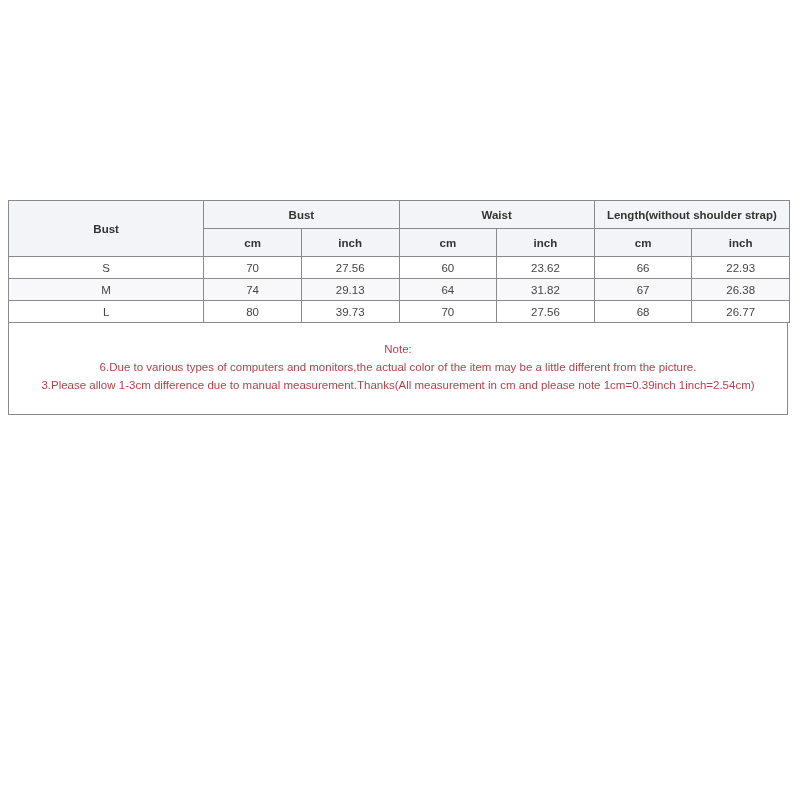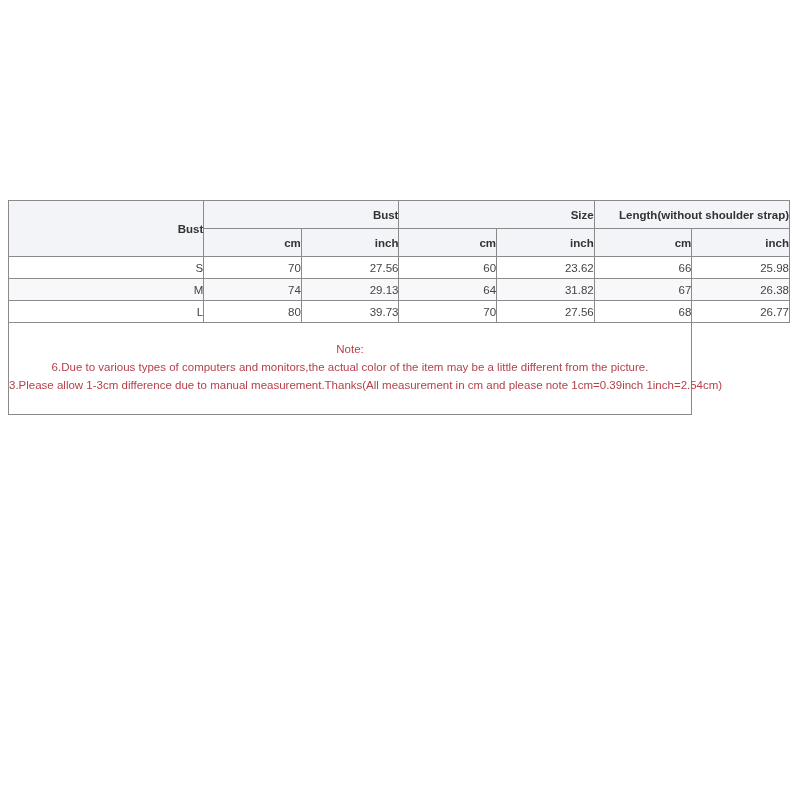--- a/index.html
+++ b/index.html
@@ -17,41 +17,41 @@
       top: 200px;
       width: 782px;
     }
     table.size-table {
       border-collapse: collapse;
       width: 782px;
       table-layout: fixed;
     }
     table.size-table td, table.size-table th {
       border: 1px solid #8a8a8a;
-      text-align: right;
+      text-align: center;
       padding: 0;
       font-size: 11.5px;
       color: #333333;
     }
     .hdr {
       background: #f3f4f8;
       font-weight: bold;
       color: #2b2b2b;
     }
     .hdr-top { height: 28px; }
     .hdr-sub { height: 28px; margin-left: 12px; }
     .hdr-sub th { border-top: 1px solid #c8c8c8; }
     tr.data td { height: 21px; font-weight: normal; color: #444; }
     tr.data.alt td { background: #f8f8fa; }
     .col-size { width: 194px; }
     .col-val { width: 97px; }
     .note-box {
       border: 1px solid #8a8a8a;
       border-top: none;
-      width: 684px;
+      width: 780px;
       height: 92px;
       box-sizing: content-box;
       text-align: center;
       color: #b4404a;
       font-size: 11.5px;
       line-height: 18px;
       padding-top: 17px;
       box-sizing: border-box;
     }
     .note-box div { white-space: nowrap; }
@@ -67,41 +67,41 @@
         <col class="col-val">
       <col class="col-val">
         <col class="col-val">
       <col class="col-val">
         <col class="col-val">
     </colgroup>
     <thead>
       <tr class="hdr hdr-top">
         <th class="hdr" rowspan="2">Bust</th>
         <th class="hdr" colspan="2">Bust</th>
-        <th class="hdr" colspan="2">Size</th>
+        <th class="hdr" colspan="2">Waist</th>
         <th class="hdr" colspan="2">Length(without shoulder strap)</th>
       </tr>
       <tr class="hdr hdr-sub">
         <th class="hdr">cm</th>
         <th class="hdr">inch</th>
         <th class="hdr">cm</th>
         <th class="hdr">inch</th>
         <th class="hdr">cm</th>
         <th class="hdr">inch</th>
       </tr>
     </thead>
     <tbody>
       <tr class="data">
         <td>S</td>
         <td>70</td>
         <td>27.56</td>
         <td>60</td>
         <td>23.62</td>
         <td>66</td>
-        <td>25.98</td>
+        <td>22.93</td>
       </tr>
       <tr class="data alt">
         <td>M</td>
         <td>74</td>
         <td>29.13</td>
         <td>64</td>
         <td>31.82</td>
         <td>67</td>
         <td>26.38</td>
       </tr>

